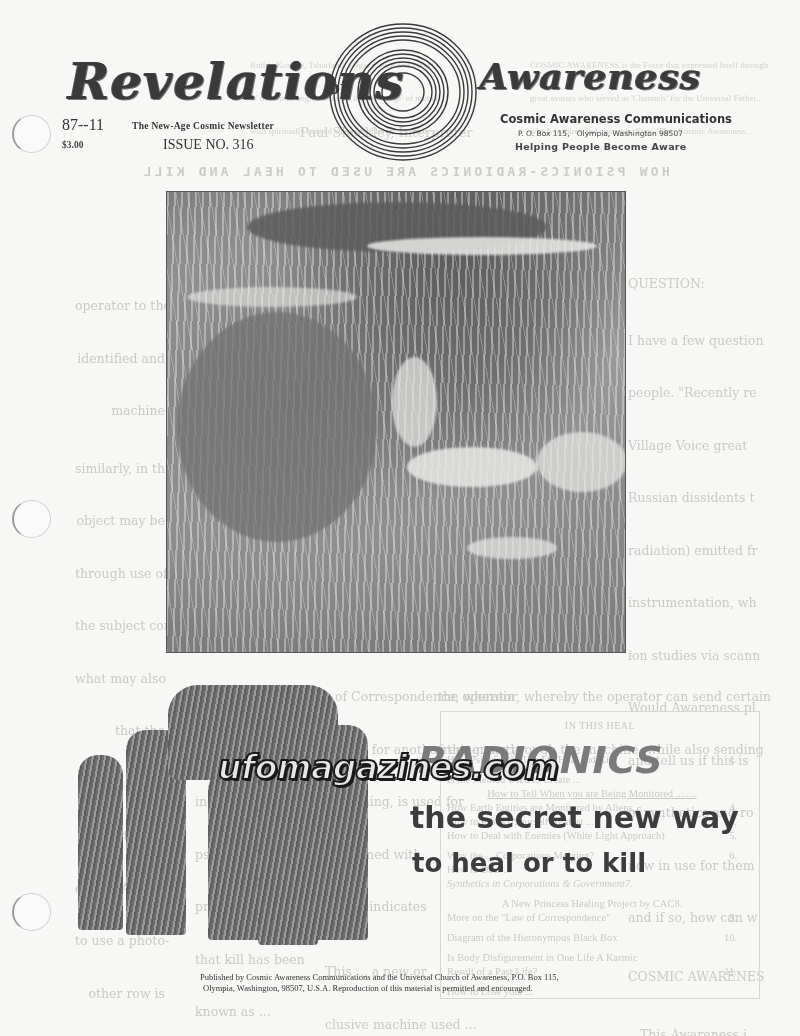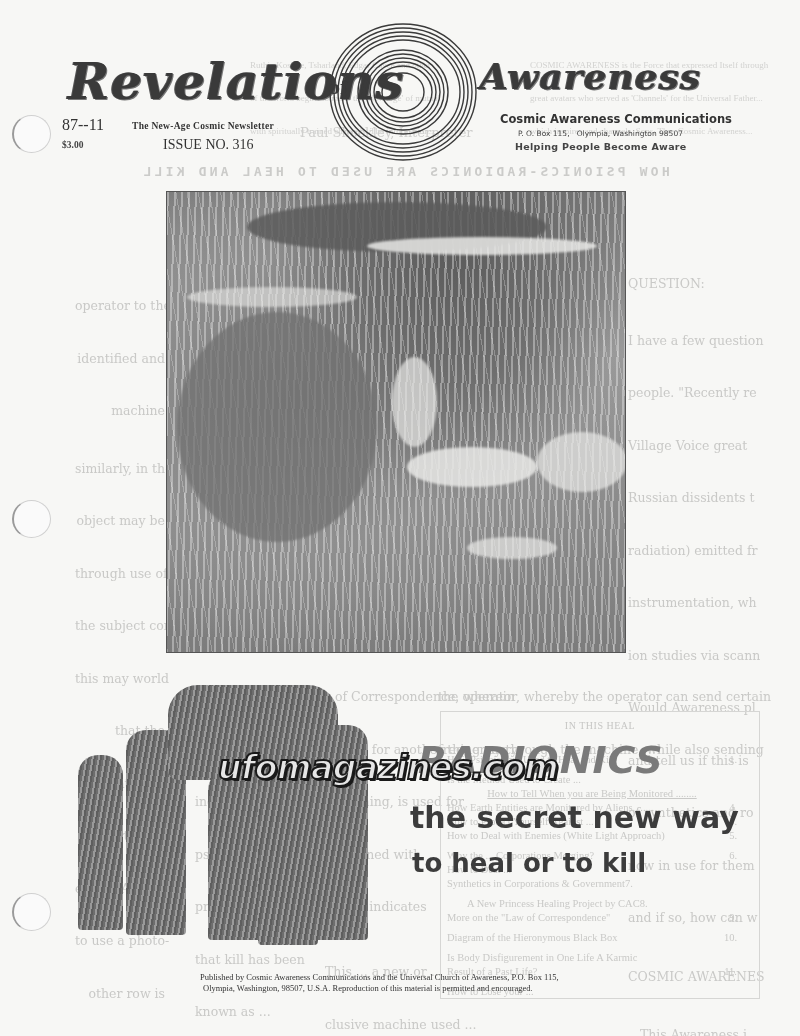--- a/index.html
+++ b/index.html
@@ -80,21 +80,21 @@
 </div>
 
 <div class="abs bleed" style="left:75px;top:262px;text-align:right;width:90px;">
   <div>operator to the</div>
   <div>identified and</div>
   <div>machine</div>
   <div style="margin-top:5px;">similarly, in the</div>
   <div>object may be</div>
   <div>through use of</div>
   <div>the subject con-</div>
-  <div>this may world</div>
+  <div>what may also</div>
   <div>that the</div>
   <div>evidently the</div>
   <div>particular</div>
   <div>e. This Aware-</div>
   <div>to use a photo-</div>
   <div>other row is</div>
   
   
   
   
@@ -206,25 +206,25 @@
         <span>5.</span>
       </div>
     <div style="display:flex;justify-content:space-between;width:290px;margin-top:6px;">
         <span>Why the ... Corporations Merging?</span>
         <span>6.</span>
       </div>
     <div style="display:flex;justify-content:space-between;width:290px;">
         <span>How to Deal ...</span>
         <span></span>
       </div>
-    <div style="display:flex;justify-content:flex-start;width:290px;">
+    <div style="display:flex;justify-content:flex-start;width:290px;font-style:italic;">
         <span>Synthetics in Corporations &amp; Government</span>
         <span>7.</span>
       </div>
-    <div style="display:flex;justify-content:flex-start;width:290px;margin-top:6px;margin-left:20px;">
+    <div style="display:flex;justify-content:center;width:290px;margin-top:6px;">
         <span>A New Princess Healing Project by CAC</span>
         <span>8.</span>
       </div>
     <div style="display:flex;justify-content:space-between;width:290px;">
         <span>More on the "Law of Correspondence"</span>
         <span>9.</span>
       </div>
     <div style="display:flex;justify-content:space-between;width:290px;margin-top:6px;">
         <span>Diagram of the Hieronymous Black Box</span>
         <span>10.</span>

